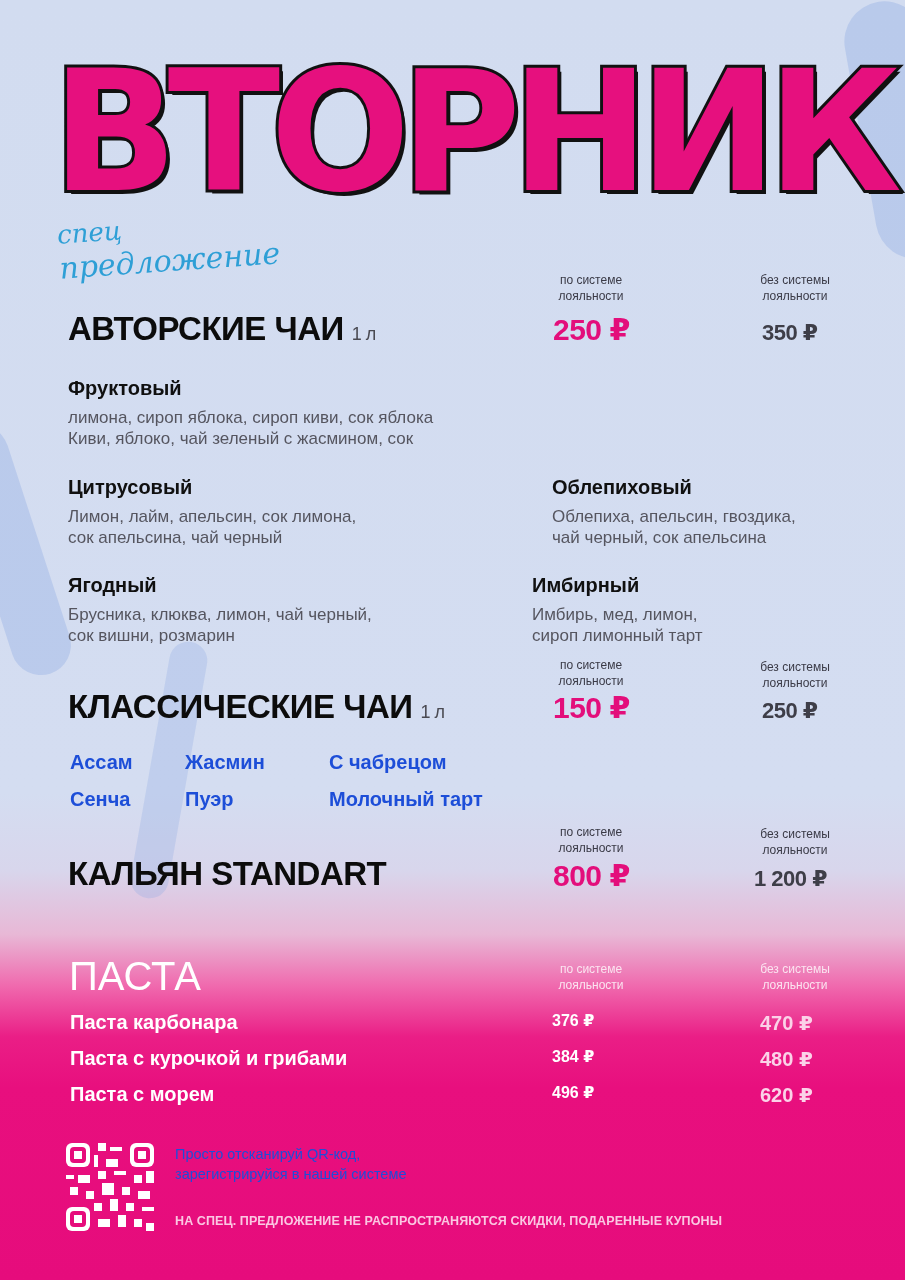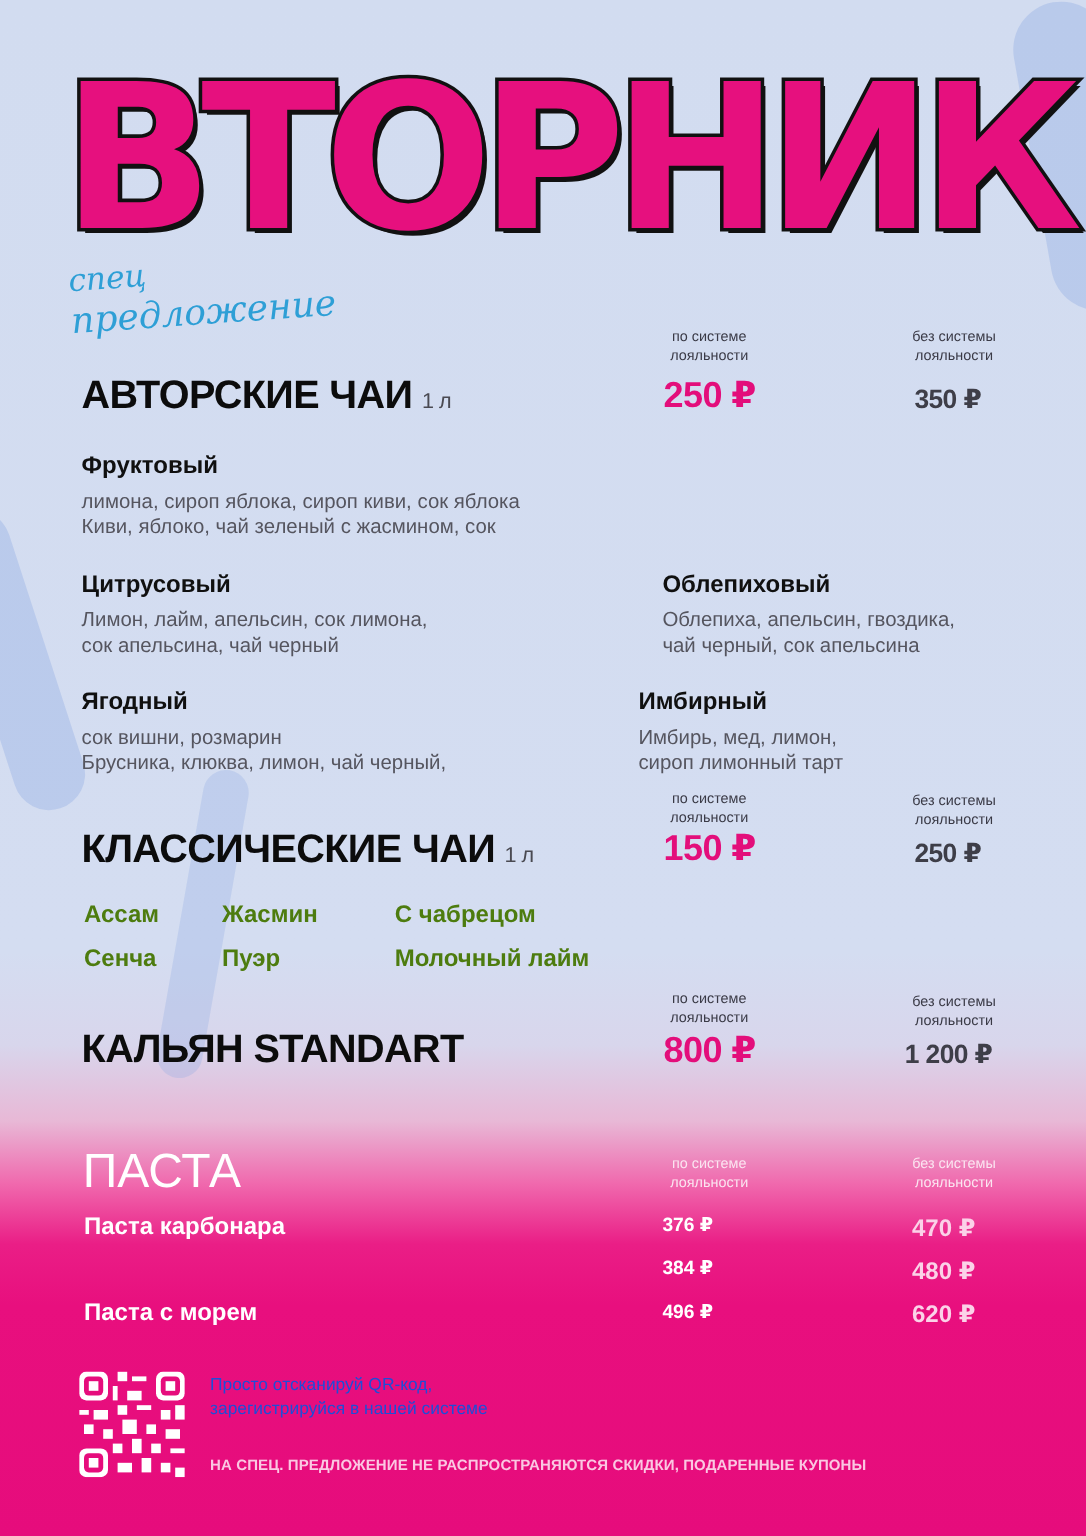--- a/index.html
+++ b/index.html
@@ -48,21 +48,21 @@
   .price-full { position: absolute; font-weight: bold; font-size: 22px; color: #3e3e48; letter-spacing: -0.5px; }
 
   .section-title {
     position: absolute; font-weight: bold; font-size: 33px; color: #0c0c0c; letter-spacing: -0.5px;
   }
   .section-title .vol { font-size: 18px; color: #4a4a52; font-weight: normal; margin-left: 8px; }
 
   .tea { position: absolute; width: 440px; }
   .tea .name { font-weight: bold; font-size: 20px; color: #101010; line-height: 26px; }
   .tea .desc { font-size: 17px; color: #55555f; line-height: 21px; margin-top: 6px; }
-  .classic-item { position: absolute; font-weight: bold; font-size: 20px; color: #4d7c0f; white-space: nowrap; }
+  .classic-item { position: absolute; font-weight: bold; font-size: 20px; color: #1d4ed8; white-space: nowrap; }
 
   .pasta-title { position: absolute; left: 69px; top: 954px; font-weight: normal; font-size: 40px; color: #ffffff; }
   .pasta-head { position: absolute; width: 110px; text-align: center; font-size: 12px; line-height: 16px; color: #fbe4f0; }
   .pasta-row { position: absolute; left: 70px; width: 780px; height: 30px; }
   .pasta-row .pname { position: absolute; left: 0; top: 0; font-weight: bold; font-size: 20px; color: #ffffff; }
   .pasta-row .pl { position: absolute; left: 482px; top: 0; font-weight: bold; font-size: 16px; color: #ffffff; }
   .pasta-row .pf { position: absolute; left: 690px; top: 0; font-weight: bold; font-size: 20px; color: #fbd2e8; }
 
   .qr { position: absolute; left: 66px; top: 1143px; width: 88px; height: 88px; }
   .qr-text { position: absolute; left: 175px; top: 1144px; font-size: 14.5px; line-height: 20px; color: #1d4ed8; }
@@ -117,22 +117,22 @@
   <div class="name">Облепиховый</div>
   <div class="desc">
     <div>Облепиха, апельсин, гвоздика,</div>
     <div>чай черный, сок апельсина</div>
   </div>
 </div>
 
 <div class="tea" style="left:68px; top:572px;">
   <div class="name">Ягодный</div>
   <div class="desc">
+    <div>Брусника, клюква, лимон, чай черный,</div>
     <div>сок вишни, розмарин</div>
-    <div>Брусника, клюква, лимон, чай черный,</div>
   </div>
 </div>
 
 <div class="tea" style="left:532px; top:572px; width:330px;">
   <div class="name">Имбирный</div>
   <div class="desc">
     <div>Имбирь, мед, лимон,</div>
     <div>сироп лимонный тарт</div>
   </div>
 </div>
@@ -149,21 +149,21 @@
   <span>КЛАССИЧЕСКИЕ ЧАИ</span><span class="vol">1 л</span>
 </div>
 <div class="price-loyal" style="left:553px; top:690px;">150 ₽</div>
 <div class="price-full" style="left:762px; top:698px;">250 ₽</div>
 
 <div class="classic-item" style="left:70px; top:751px;">Ассам</div>
 <div class="classic-item" style="left:185px; top:751px;">Жасмин</div>
 <div class="classic-item" style="left:329px; top:751px;">С чабрецом</div>
 <div class="classic-item" style="left:70px; top:788px;">Сенча</div>
 <div class="classic-item" style="left:185px; top:788px;">Пуэр</div>
-<div class="classic-item" style="left:329px; top:788px;">Молочный лайм</div>
+<div class="classic-item" style="left:329px; top:788px;">Молочный тарт</div>
 
 <div class="col-head" style="left:536px; top:824px;">
   <div>по системе</div>
   <div>лояльности</div>
 </div>
 <div class="col-head" style="left:740px; top:826px;">
   <div>без системы</div>
   <div>лояльности</div>
 </div>
 <div class="section-title" style="left:68px; top:855px;">КАЛЬЯН STANDART</div>
@@ -179,20 +179,21 @@
   <div>без системы</div>
   <div>лояльности</div>
 </div>
 
 <div class="pasta-row" style="top:1011px;">
   <span class="pname">Паста карбонара</span>
   <span class="pl">376 ₽</span>
   <span class="pf">470 ₽</span>
 </div>
 <div class="pasta-row" style="top:1047px;">
+  <span class="pname">Паста с курочкой и грибами</span>
   <span class="pl">384 ₽</span>
   <span class="pf">480 ₽</span>
 </div>
 <div class="pasta-row" style="top:1083px;">
   <span class="pname">Паста с морем</span>
   <span class="pl">496 ₽</span>
   <span class="pf">620 ₽</span>
 </div>
 
 <div class="qr">

